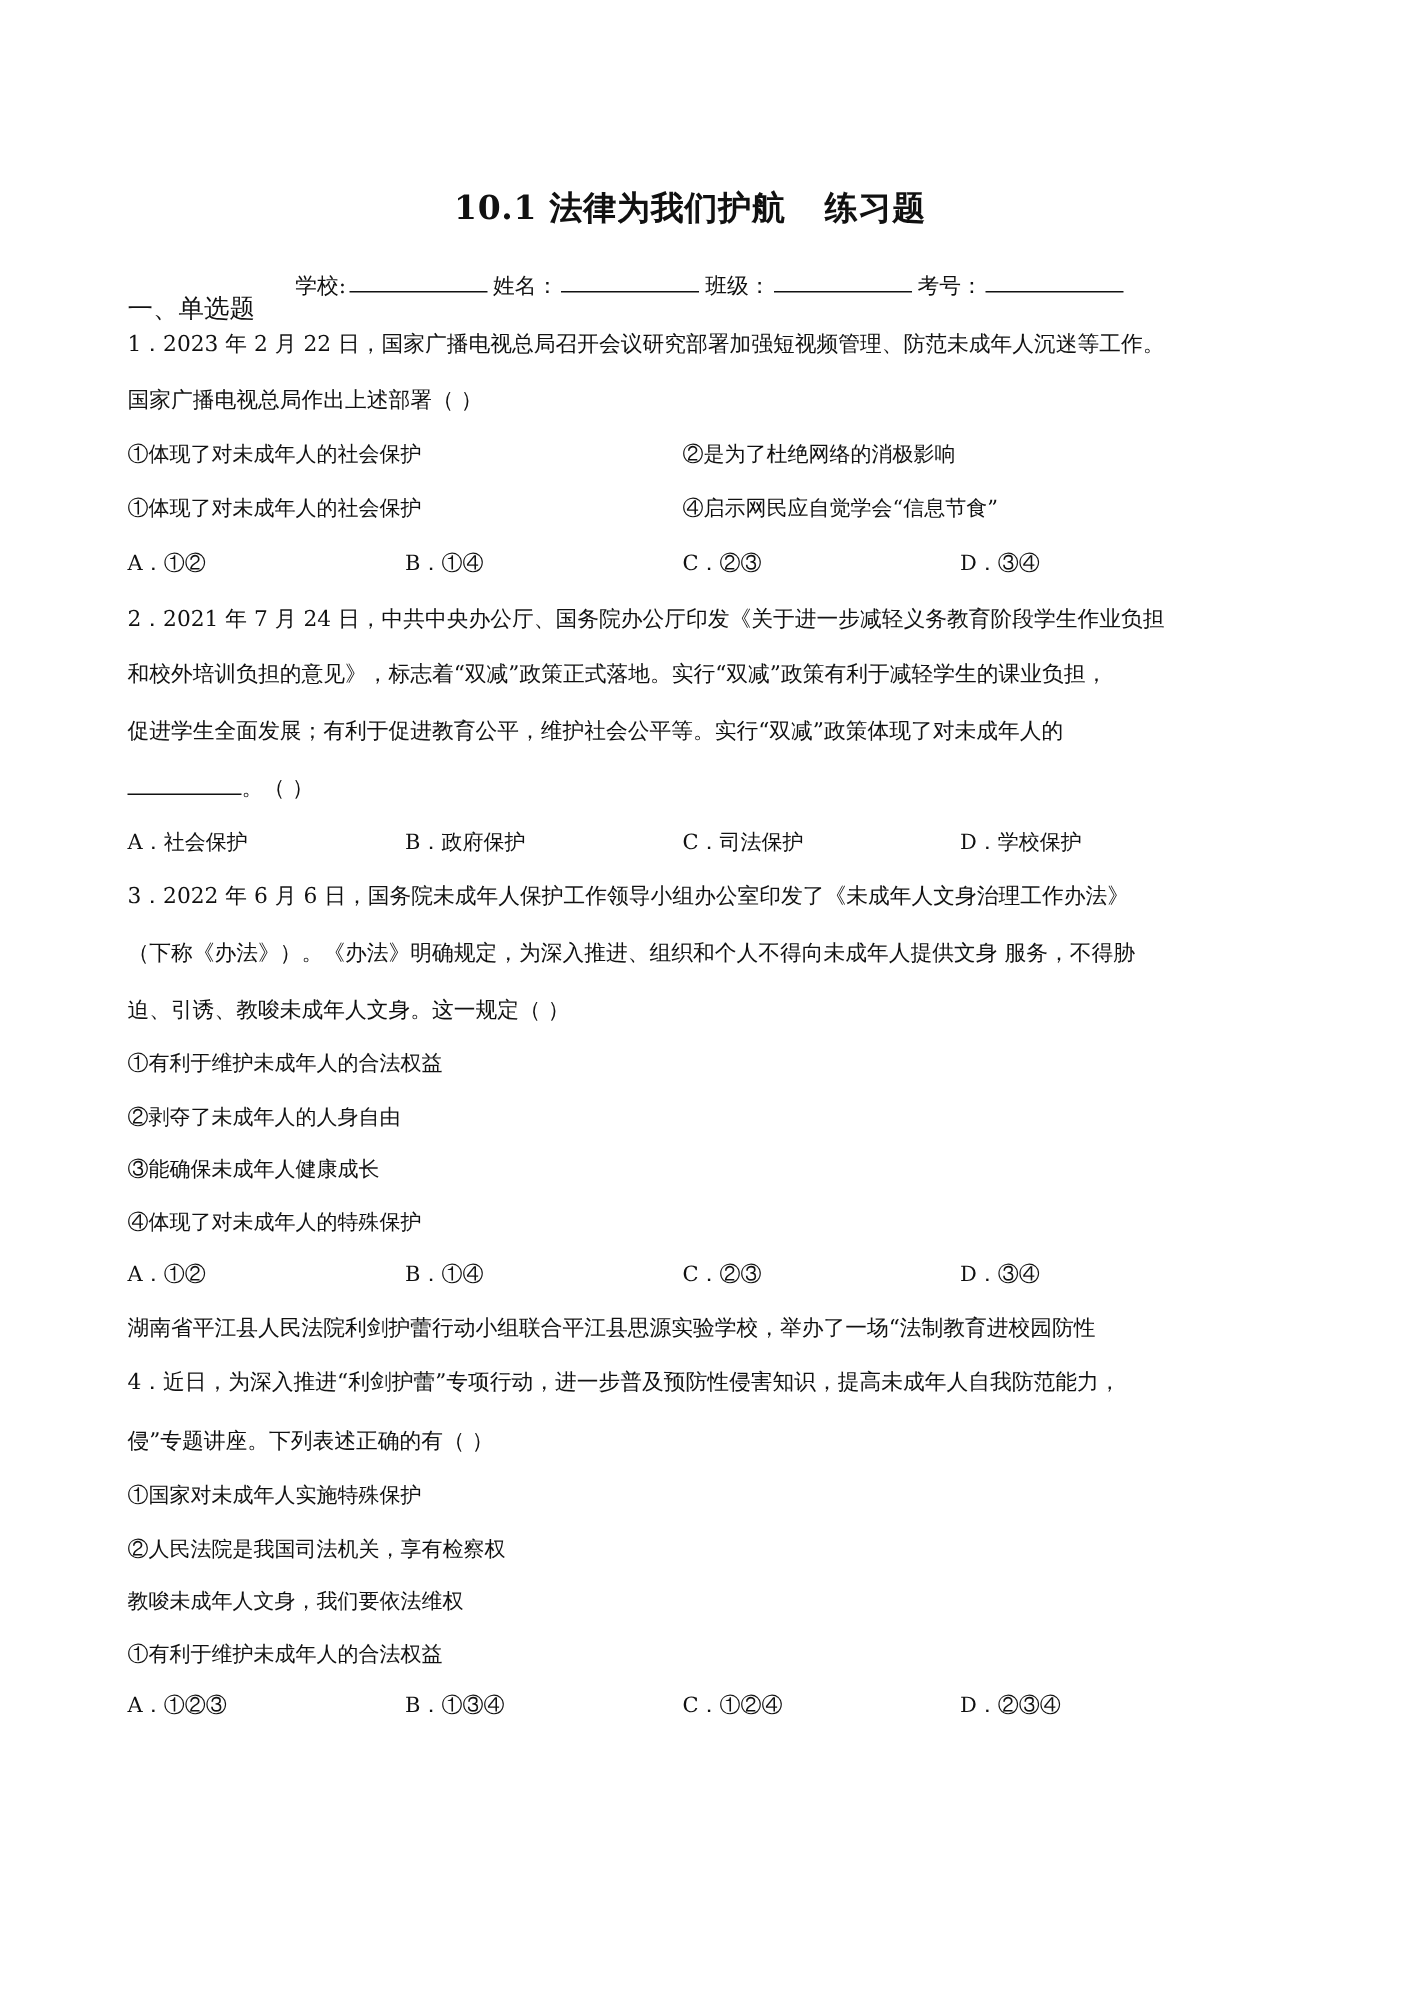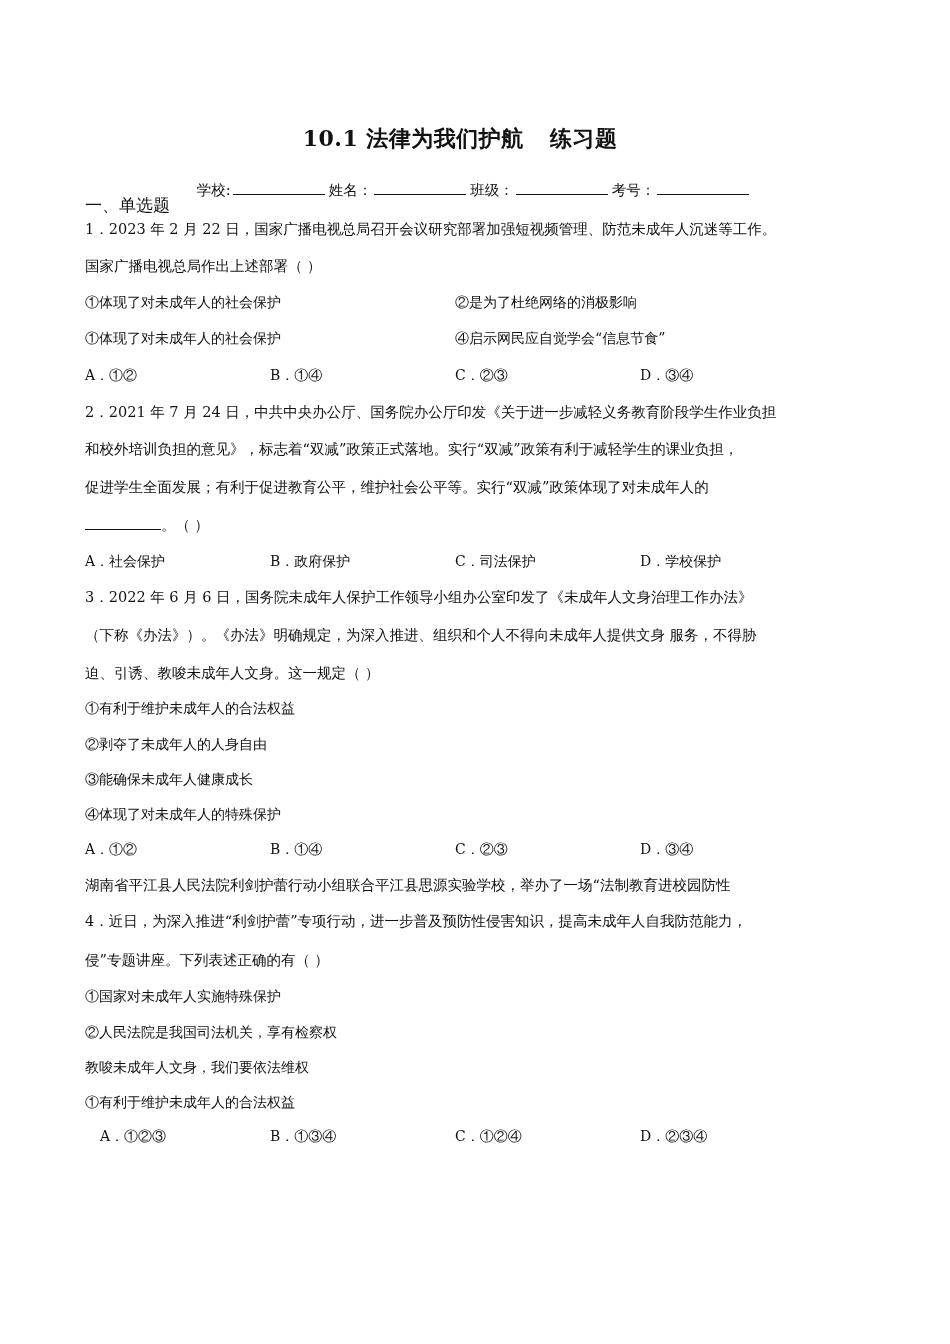--- a/index.html
+++ b/index.html
@@ -93,19 +93,19 @@
   </div>
 
   <div>
     <div class="line" style="top:912px">4．近日，为深入推进“利剑护蕾”专项行动，进一步普及预防性侵害知识，提高未成年人自我防范能力，</div>
     <div class="line" style="top:876px">湖南省平江县人民法院利剑护蕾行动小组联合平江县思源实验学校，举办了一场“法制教育进校园防性</div>
     <div class="line" style="top:951px">侵”专题讲座。下列表述正确的有（   ）</div>
     <div class="opt" style="left:85px;top:988px">①国家对未成年人实施特殊保护</div>
     <div class="opt" style="left:85px;top:1024px">②人民法院是我国司法机关，享有检察权</div>
     <div class="opt" style="left:85px;top:1059px">教唆未成年人文身，我们要依法维权</div>
     <div class="opt" style="left:85px;top:1094px">①有利于维护未成年人的合法权益</div>
-    <div class="opt" style="left:100px;top:1128px">A．①②③</div>
+    <div class="opt" style="left:85px;top:1128px">A．①②③</div>
     <div class="opt" style="left:270px;top:1128px">B．①③④</div>
     <div class="opt" style="left:455px;top:1128px">C．①②④</div>
     <div class="opt" style="left:640px;top:1128px">D．②③④</div>
   </div>
 
 </div>
 
 </body></html>

